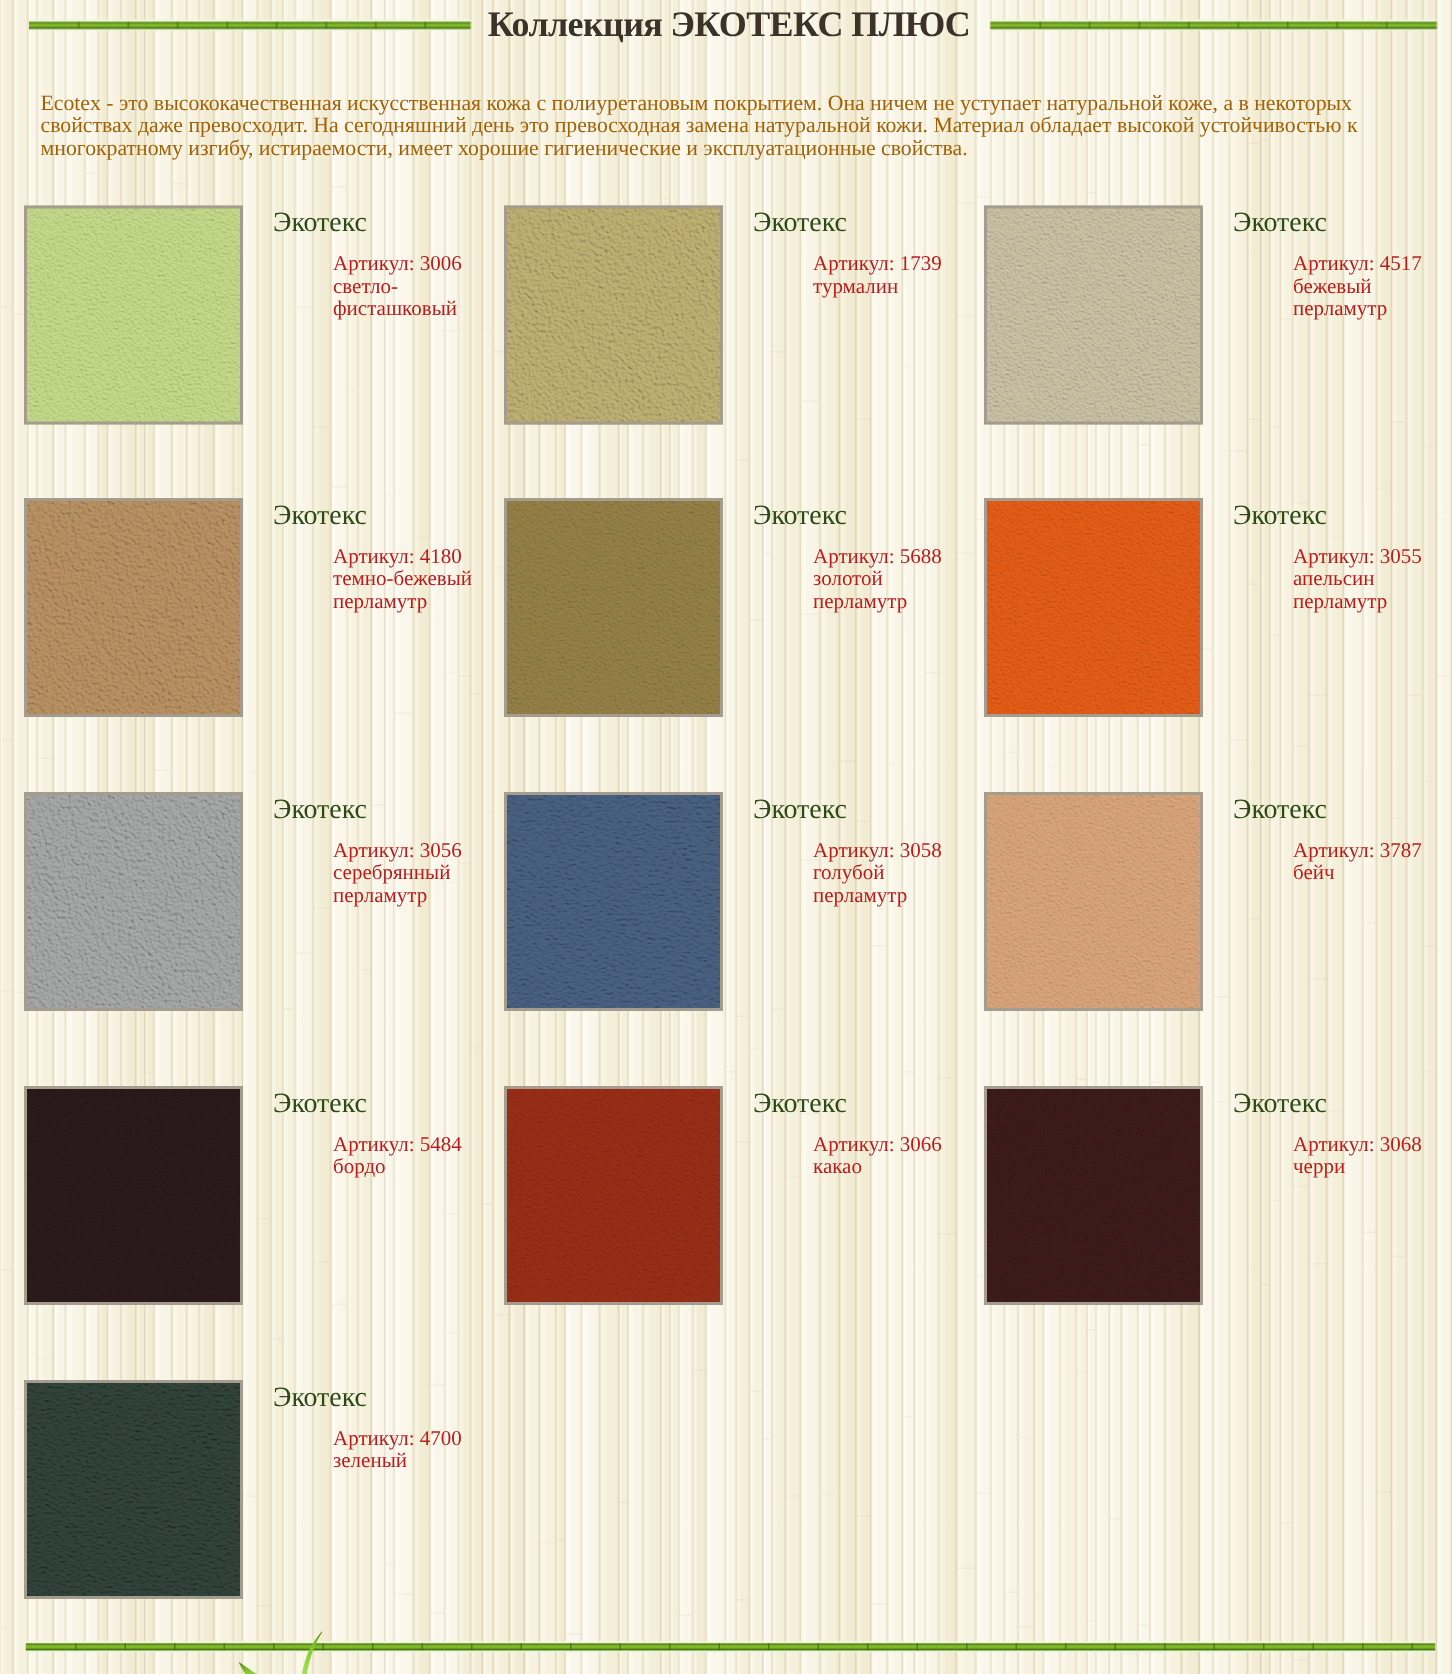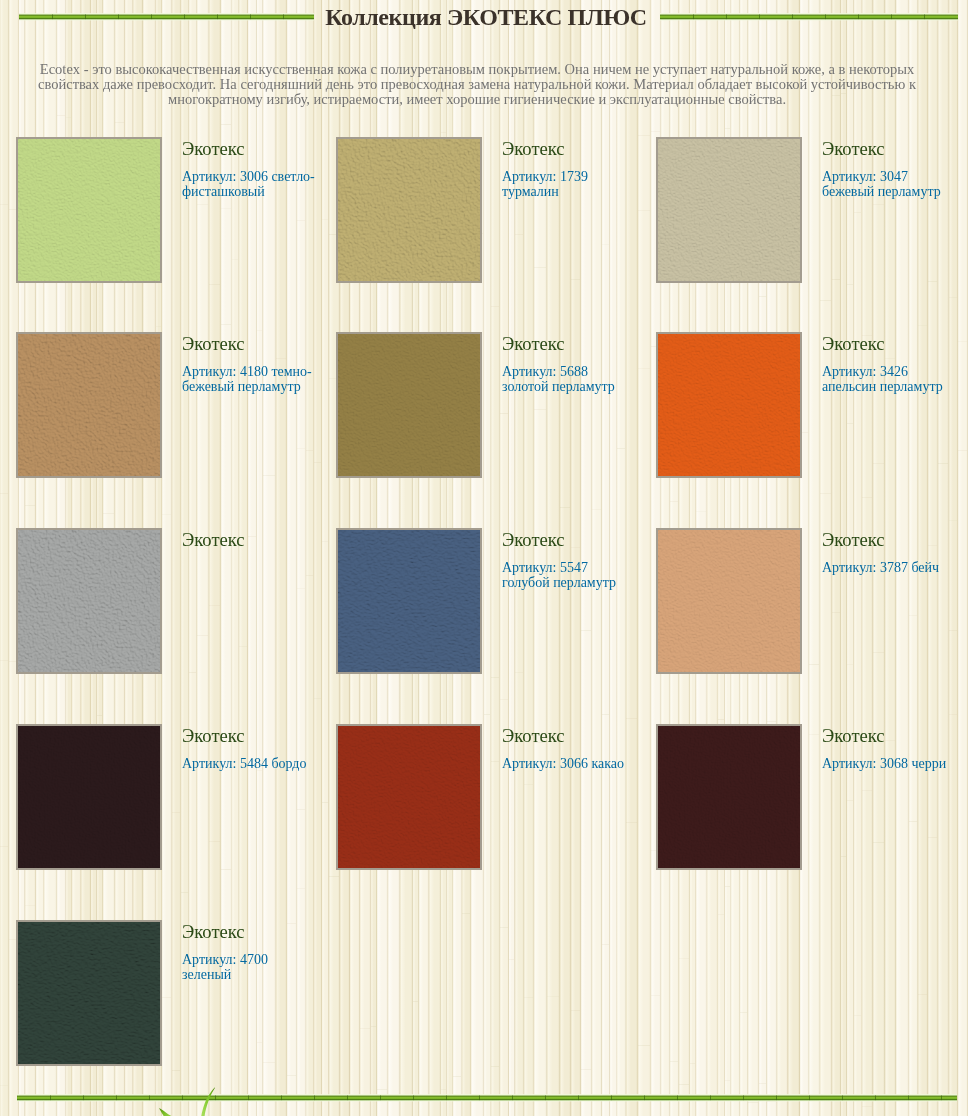--- a/index.html
+++ b/index.html
@@ -11,30 +11,30 @@
   .tex-defs{position:absolute;width:0;height:0;}
   .page{position:absolute;left:0;top:0;width:968px;height:867px;z-index:2;}
 
   .page-title{position:absolute;left:2px;top:2px;width:968px;text-align:center;
       font-size:24px;letter-spacing:-0.42px;font-weight:bold;color:#3b322a;line-height:30px;
       transform:translateZ(0);}
   .rule{position:absolute;top:13px;line-height:0;}
   .rule-left{left:19px;}
   .rule-right{left:660px;}
 
-  .intro{position:absolute;left:27px;top:62px;width:900px;text-align:center;
-      font-size:14.5px;line-height:15px;color:#737373;transform:translateZ(0);}
+  .intro{position:absolute;left:27px;top:62px;width:900px;text-align:left;
+      font-size:14.5px;line-height:15px;color:#a16207;transform:translateZ(0);}
 
   .cell{position:absolute;width:312px;height:150px;}
   .swatch{position:absolute;left:0;top:0;width:142px;height:142px;
       border:2px solid #a39c8f;box-sizing:content-box;overflow:hidden;isolation:isolate;}
   .grain{position:absolute;left:0;top:0;width:142px;height:142px;mix-blend-mode:multiply;}
   .cell-text{position:absolute;left:166px;top:3px;width:134px;transform:translateZ(0);}
   .cell-title{font-size:18.6px;color:#2b4a16;line-height:18px;white-space:nowrap;}
-  .cell-sub{font-size:14px;color:#0369a1;line-height:15px;margin-top:11px;}
+  .cell-sub{font-size:14px;color:#b91c1c;line-height:15px;margin-top:11px;padding-left:40px;}
 
   .footer-rule{position:absolute;left:17px;top:1094px;line-height:0;}
   .leaves{position:absolute;left:120px;top:1081px;overflow:hidden;}
 </style>
 </head>
 <body>
 
 <svg class="bamboo-bg" width="968" height="1116" viewBox="0 0 968 1116" preserveAspectRatio="none" xmlns="http://www.w3.org/2000/svg">
     <defs>
       <linearGradient id="bs0" x1="0" y1="0" x2="1" y2="0">
@@ -628,21 +628,21 @@
           <div class="cell-title">Экотекс</div>
           <div class="cell-sub">Артикул: 1739 турмалин</div>
         </div>
       </div>
   <div class="cell" style="left:656px;top:137px">
         <div class="swatch" style="background:#cac3a5">
           <div class="grain" style="filter:url(#grainA);opacity:0.34"></div>
         </div>
         <div class="cell-text">
           <div class="cell-title">Экотекс</div>
-          <div class="cell-sub">Артикул: 3047 бежевый перламутр</div>
+          <div class="cell-sub">Артикул: 4517 бежевый перламутр</div>
         </div>
       </div>
   <div class="cell" style="left:16px;top:332px">
         <div class="swatch" style="background:#bb9263">
           <div class="grain" style="filter:url(#grainB);opacity:0.3"></div>
         </div>
         <div class="cell-text">
           <div class="cell-title">Экотекс</div>
           <div class="cell-sub">Артикул: 4180 темно-бежевый перламутр</div>
         </div>
@@ -655,38 +655,39 @@
           <div class="cell-title">Экотекс</div>
           <div class="cell-sub">Артикул: 5688 золотой перламутр</div>
         </div>
       </div>
   <div class="cell" style="left:656px;top:332px">
         <div class="swatch" style="background:#e55d17">
           <div class="grain" style="filter:url(#grainA);opacity:0.3"></div>
         </div>
         <div class="cell-text">
           <div class="cell-title">Экотекс</div>
-          <div class="cell-sub">Артикул: 3426 апельсин перламутр</div>
+          <div class="cell-sub">Артикул: 3055 апельсин перламутр</div>
         </div>
       </div>
   <div class="cell" style="left:16px;top:528px">
         <div class="swatch" style="background:#a8aaa9">
           <div class="grain" style="filter:url(#grainB);opacity:0.34"></div>
         </div>
         <div class="cell-text">
           <div class="cell-title">Экотекс</div>
+          <div class="cell-sub">Артикул: 3056 серебрянный перламутр</div>
         </div>
       </div>
   <div class="cell" style="left:336px;top:528px">
         <div class="swatch" style="background:#496182">
           <div class="grain" style="filter:url(#grainC);opacity:0.26"></div>
         </div>
         <div class="cell-text">
           <div class="cell-title">Экотекс</div>
-          <div class="cell-sub">Артикул: 5547 голубой перламутр</div>
+          <div class="cell-sub">Артикул: 3058 голубой перламутр</div>
         </div>
       </div>
   <div class="cell" style="left:656px;top:528px">
         <div class="swatch" style="background:#d9a57a">
           <div class="grain" style="filter:url(#grainA);opacity:0.26"></div>
         </div>
         <div class="cell-text">
           <div class="cell-title">Экотекс</div>
           <div class="cell-sub">Артикул: 3787 бейч</div>
         </div>

